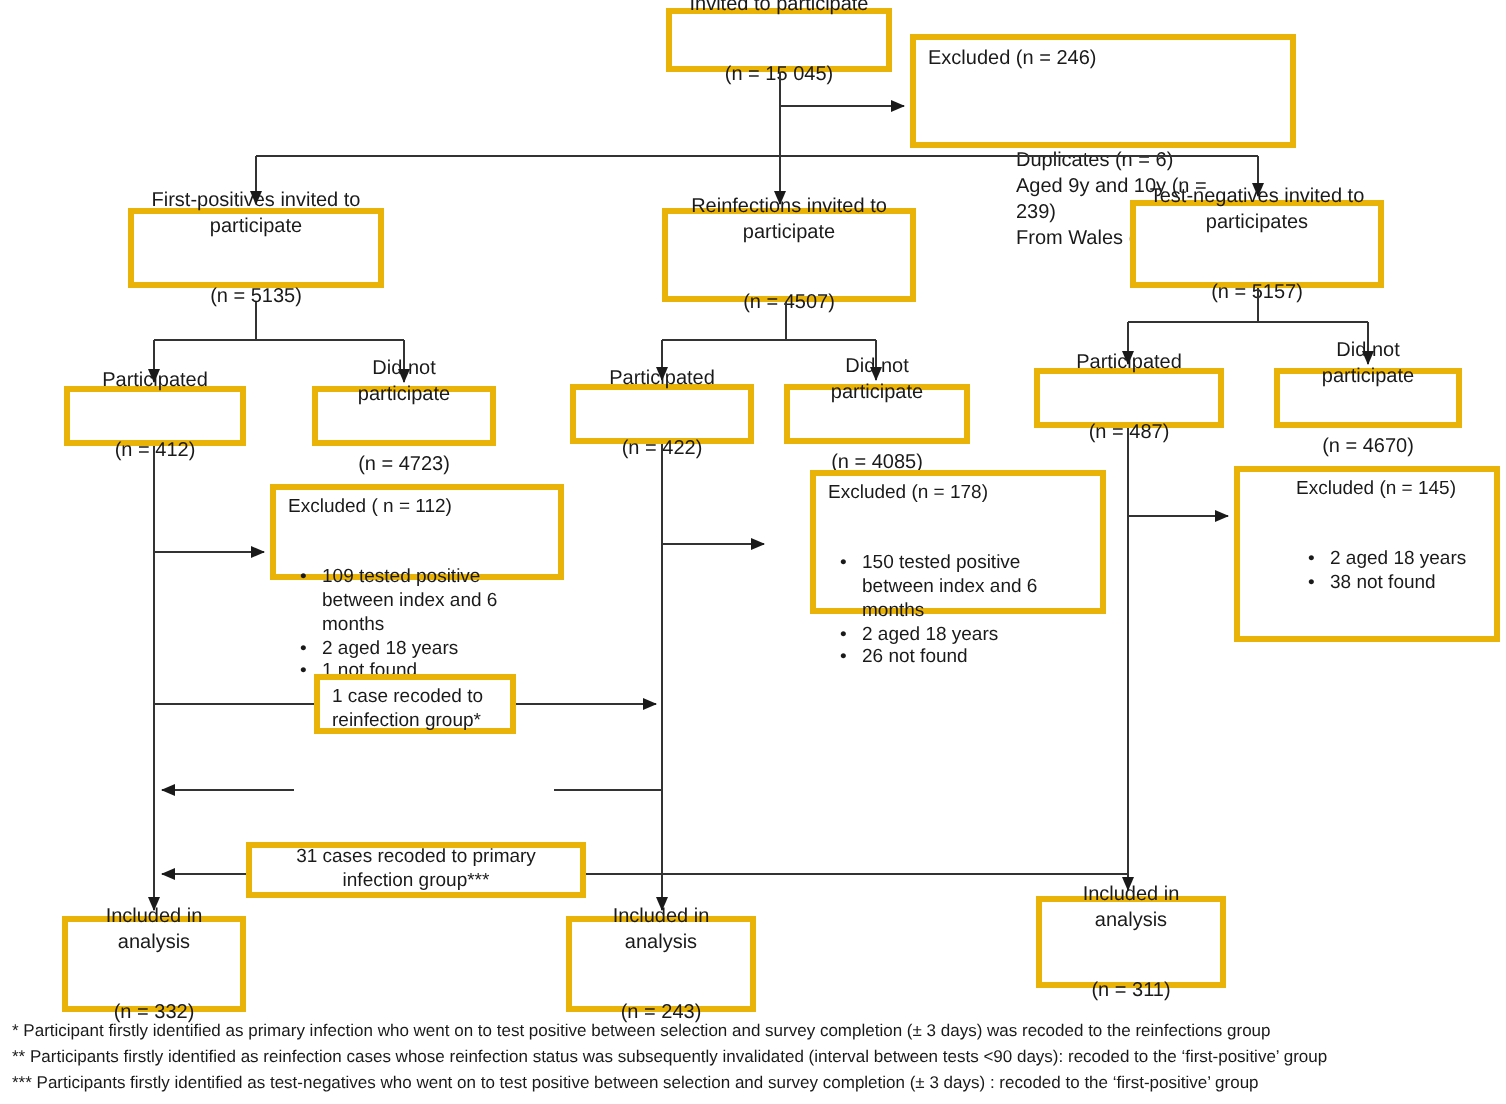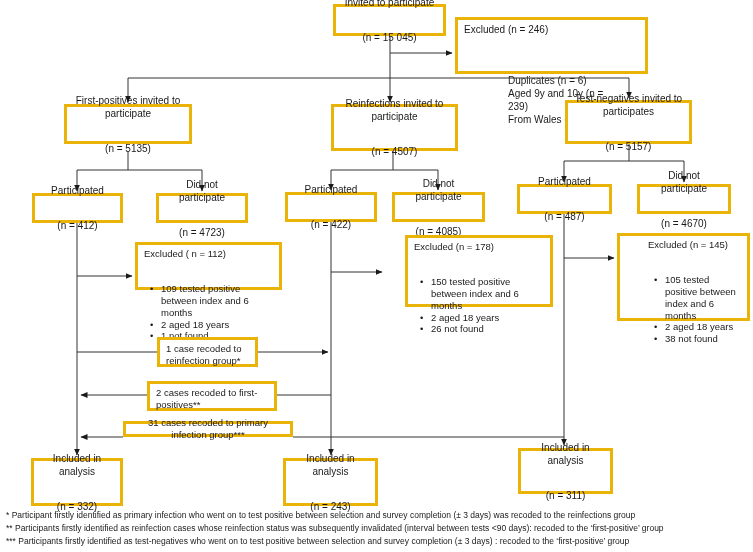--- a/index.html
+++ b/index.html
@@ -143,33 +143,29 @@
     <div>Excluded (n = 178)</div>
     <ul class="bullet-list">
       <li>150 tested positive between index and 6 months</li>
       <li>2 aged 18 years</li>
       <li>26 not found</li>
     </ul>
   </div>
   <div class="box leftalign small" style="left:617px; top:233px; width:133px; height:88px;padding-left:28px;">
     <div>Excluded (n = 145)</div>
     <ul class="bullet-list">
-      <li>105 tested positive between index and 6 months</li>
       <li>2 aged 18 years</li>
       <li>38 not found</li>
     </ul>
   </div>
 
   <div class="box leftalign small" style="left:157px; top:337px; width:101px; height:30px;">
     <div>1 case recoded to reinfection group*</div>
   </div>
-  <div class="box leftalign small" style="left:147px; top:381px; width:130px; height:30px;">
-    <div>2 cases recoded to first-positives**</div>
-  </div>
-  <div class="box small" style="left:123px; top:421px; width:170px; height:16px;">
+  <div class="box small" style="left:123px; top:421px; width:170px; height:28px;">
     <div>31 cases recoded to primary infection group***</div>
   </div>
 
   <div class="box" style="left:31px; top:458px; width:92px; height:48px;">
     <div>Included in analysis</div>
     <div>(n = 332)</div>
   </div>
   <div class="box" style="left:283px; top:458px; width:95px; height:48px;">
     <div>Included in analysis</div>
     <div>(n = 243)</div>

